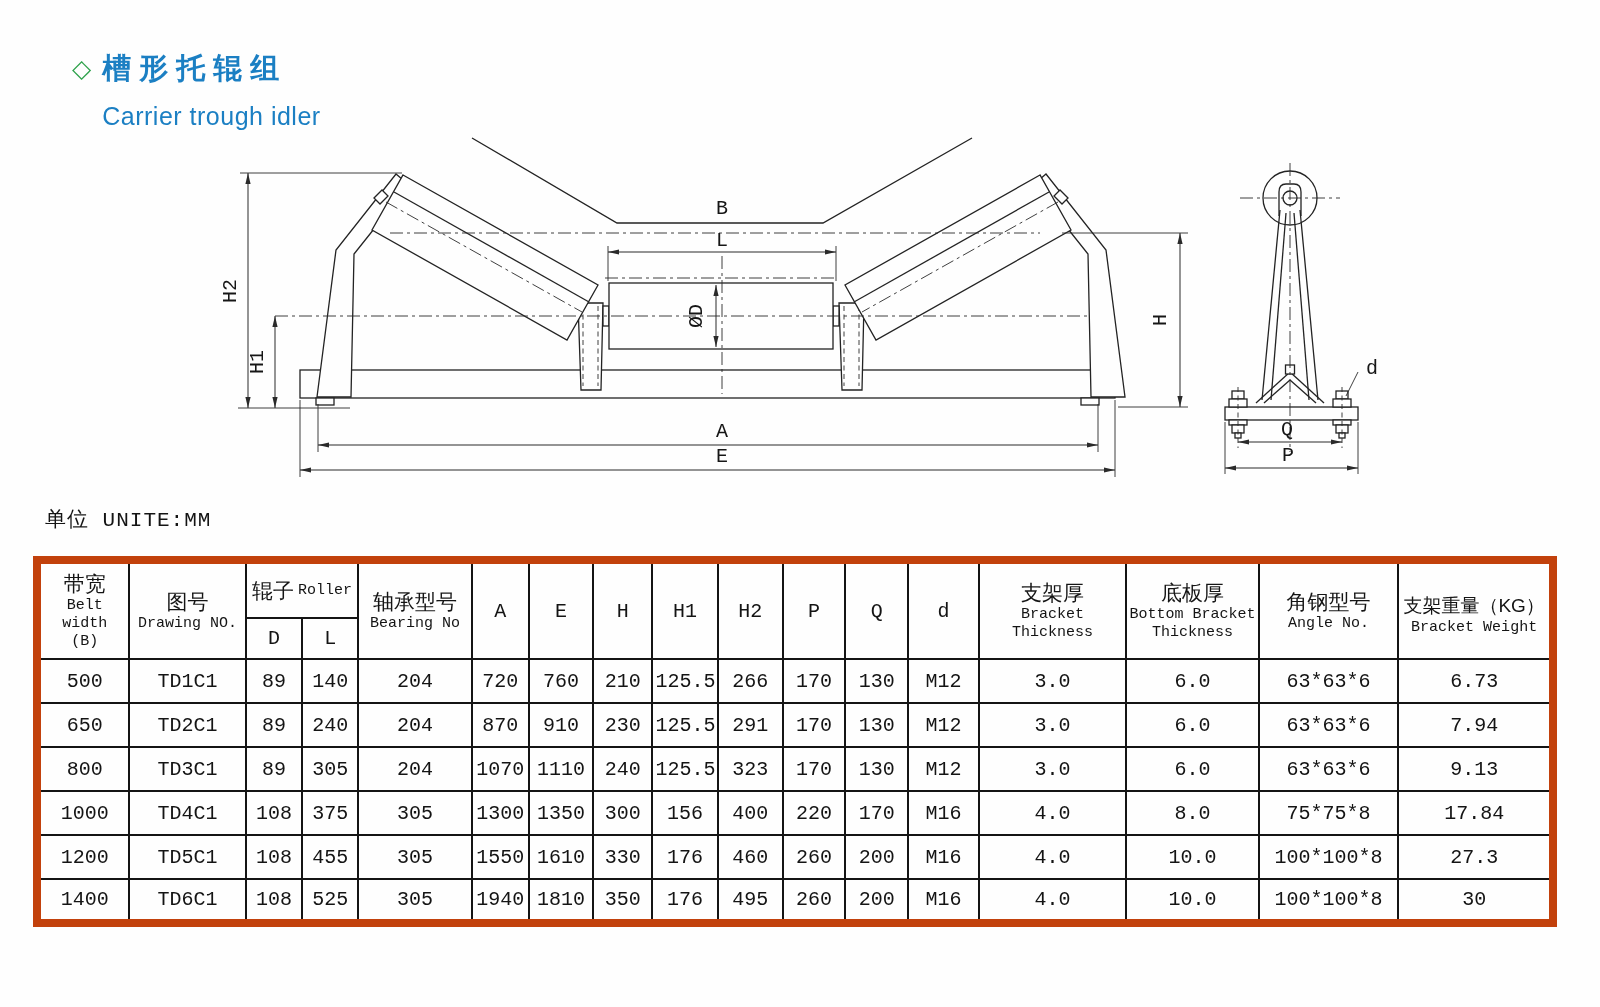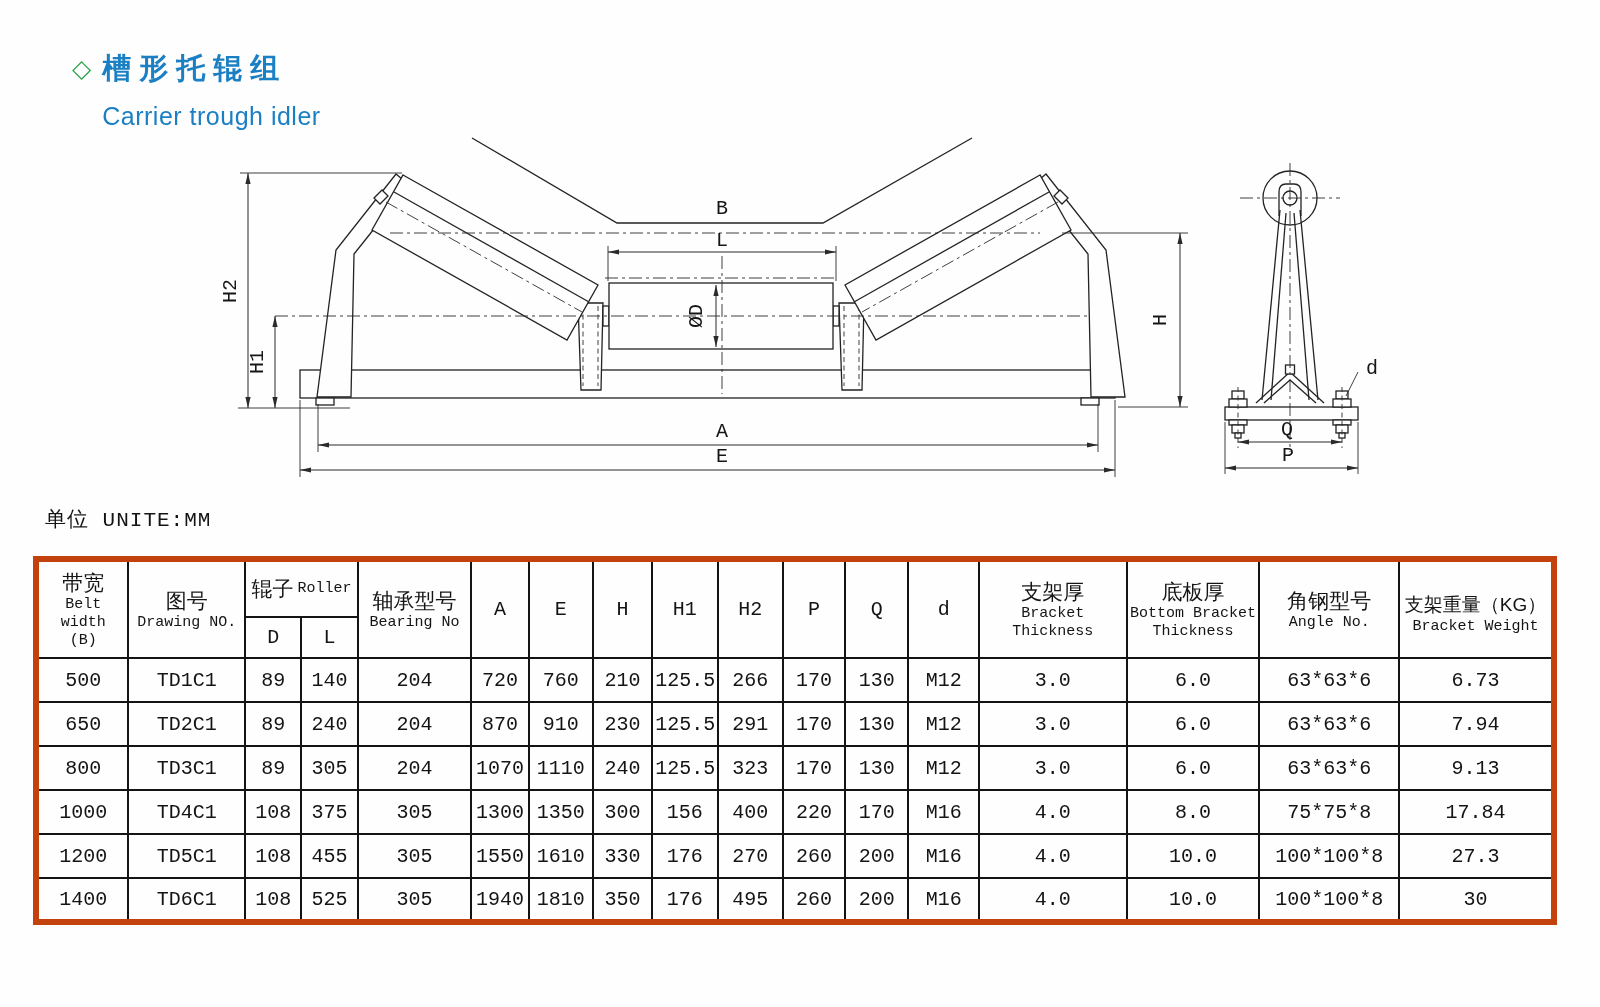--- a/index.html
+++ b/index.html
@@ -22,21 +22,21 @@
   .dl{stroke:#2a2a2a;stroke-width:1;fill:none;}
   .xl{stroke:#2a2a2a;stroke-width:0.9;fill:none;}
   text.dim{font-family:"Liberation Mono","DejaVu Sans Mono",monospace;font-size:20px;fill:#161616;}
 
   
   .unit{position:absolute;left:45px;top:505px;font-size:21px;letter-spacing:1px;
         font-family:"Liberation Mono","DejaVu Sans Mono",monospace;color:#141414;}
 
   
   table.spec{position:absolute;left:33px;top:556px;width:1524px;background:#fefefe;
-             border-collapse:collapse;table-layout:fixed;border:6px solid #c2410c;}
+             border-collapse:collapse;table-layout:fixed;border:8px solid #c2410c;}
   .spec th,.spec td{border:2px solid #141414;text-align:center;vertical-align:middle;
                     padding:0 2px;overflow:hidden;font-weight:normal;}
   .spec thead tr.r1{height:58px;}
   .spec thead tr.r2{height:41px;}
   .spec tbody tr{height:44px;}
   .spec td{font-family:"Liberation Mono","DejaVu Sans Mono",monospace;font-size:20px;}
   .spec .zh{font-size:21px;line-height:26px;display:block;}
   .spec .zh.sm{font-size:19px;letter-spacing:0;margin-top:8px;}
   .spec .en{font-size:15px;line-height:18px;display:block;
             font-family:"Liberation Mono","DejaVu Sans Mono",monospace;}
@@ -329,21 +329,21 @@
         <tr>
           <td>1200</td>
           <td>TD5C1</td>
           <td>108</td>
           <td>455</td>
           <td>305</td>
           <td>1550</td>
           <td>1610</td>
           <td>330</td>
           <td>176</td>
-          <td>270</td>
+          <td>460</td>
           <td>260</td>
           <td>200</td>
           <td>M16</td>
           <td>4.0</td>
           <td>10.0</td>
           <td>100*100*8</td>
           <td>27.3</td>
         </tr>
         <tr>
           <td>1400</td>

